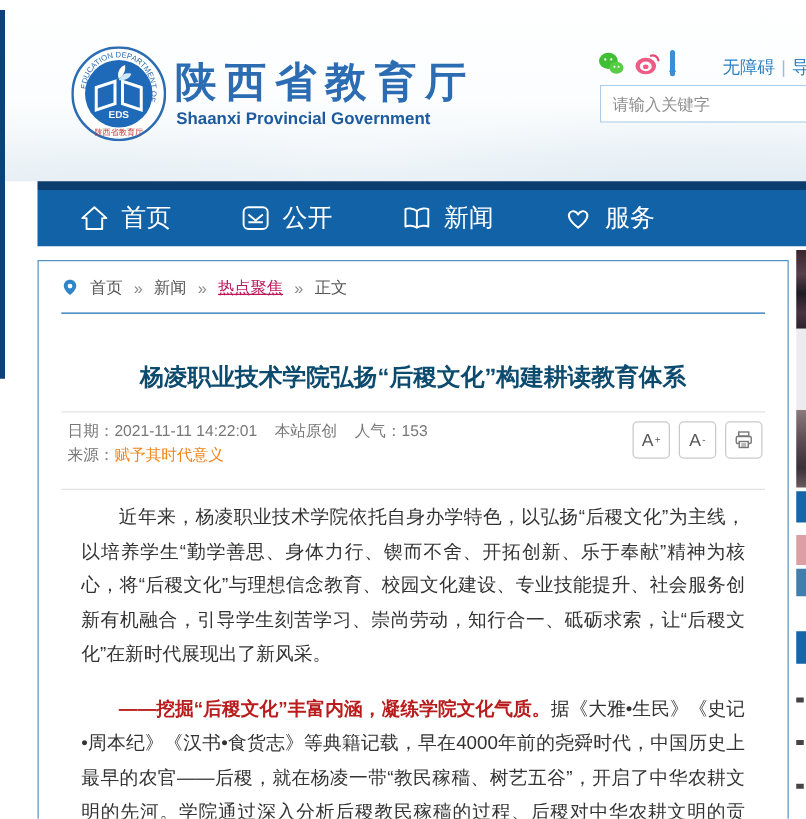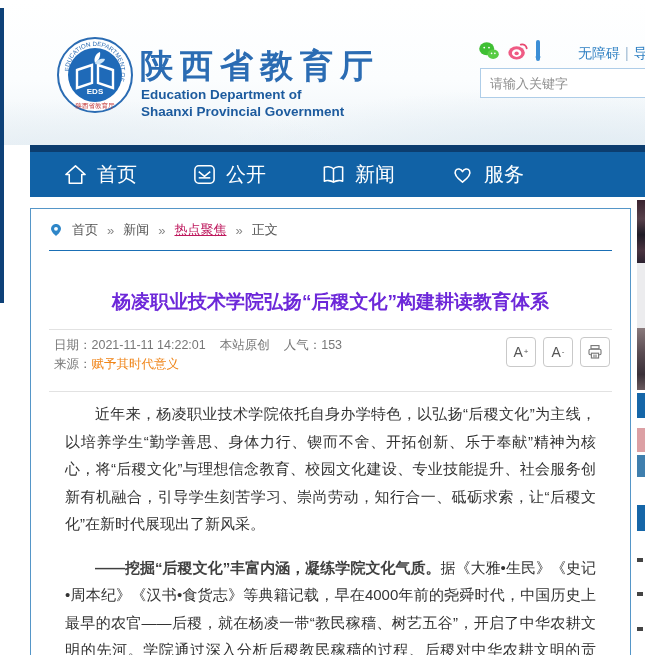--- a/index.html
+++ b/index.html
@@ -83,21 +83,21 @@
   }
   .breadcrumb .crumb { cursor:pointer; }
   .breadcrumb .crumb-sep { color:#888; }
   .breadcrumb .crumb-active { color:#be185d; font-weight:normal; text-decoration:underline; }
   .bc-divider {
     position:absolute; left:18px; right:18px; top:41px;
     border-top:1px solid #1a6fb5;
   }
   .article-title {
     position:absolute; left:10px; right:10px; top:80px;
-    text-align:center; font-size:19px; font-weight:bold; color:#6d28d9;
+    text-align:center; font-size:19px; font-weight:bold; color:#0c4a6e;
   }
   .meta {
     position:absolute; left:18px; right:18px; top:120px; height:63px;
     border-top:1px solid #e2e2e2; border-bottom:1px solid #e2e2e2;
     font-size:12.5px; color:#777;
   }
   .meta-line1 { position:absolute; left:5px; top:7px; white-space:nowrap; }
   .meta-line2 { position:absolute; left:5px; top:26px; white-space:nowrap; }
   .meta .gap { display:inline-block; width:14px; }
   .source-val { color:#f08519; }
@@ -107,21 +107,21 @@
     background:#fff; color:#555; font-size:14px; line-height:1;
     display:flex; align-items:center; justify-content:center; cursor:pointer;
     font-family:"Liberation Sans","DejaVu Sans",sans-serif;
   }
   .tool-btn sup { font-size:8px; margin-left:1px; }
   .article-body {
     position:absolute; left:18px; right:18px; top:175px;
     font-size:15px; line-height:27.5px; color:#333; text-align:justify;
   }
   .article-body p { text-indent:2em; margin:16px; }
-  .article-body strong { color:#404040; }
+  .article-body strong { color:#b91c1c; }
 
   
   .rs { position:absolute; left:637px; width:8px; }
   .rs-photo1 { top:200px; height:63px;
     background:linear-gradient(180deg,#3a2430 0%,#57404a 30%,#1f1b26 55%,#4a3340 80%,#2c2230 100%); }
   .rs-light  { top:263px; height:65px; background:#ececee; }
   .rs-photo2 { top:328px; height:62px;
     background:linear-gradient(180deg,#8a7a7c 0%,#5a4c52 40%,#3a3038 75%,#6a5a5e 100%); }
   .rs-blue1  { top:393px; height:25px; background:#1566a8; }
   .rs-pink   { top:428px; height:24px; background:#dca0a4; }
@@ -148,21 +148,20 @@
       <path id="arcTop" d="M 13 42 A 26 26 0 1 1 63 42" fill="none"></path>
       <text font-size="6.2" fill="#2b6cb3" font-family="Liberation Sans, sans-serif">
         <textPath href="#arcTop" startOffset="8%">EDUCATION DEPARTMENT OF SHAANXI</textPath>
       </text>
       <text x="38" y="71" text-anchor="middle" font-size="6.5" fill="#c23a3a" font-family="Liberation Sans, sans-serif">陕西省教育厅</text>
     </svg>
   </div>
 
   <div class="site-cn">陕西省教育厅</div>
   <div class="site-en">
-    <div>Education Department of</div>
     <div>Shaanxi Provincial Government</div>
   </div>
 
   <div class="social">
     <span class="sicon">
       <svg viewBox="0 0 24 24" width="22" height="22">
         <ellipse cx="9.5" cy="9.5" rx="8.2" ry="7" fill="#3fbf33"></ellipse>
         <ellipse cx="16.5" cy="15.5" rx="6.2" ry="5.2" fill="#58cc44"></ellipse>
         <circle cx="6.8" cy="8.3" r="1" fill="#fff"></circle>
           <circle cx="12" cy="8.3" r="1" fill="#fff"></circle>

